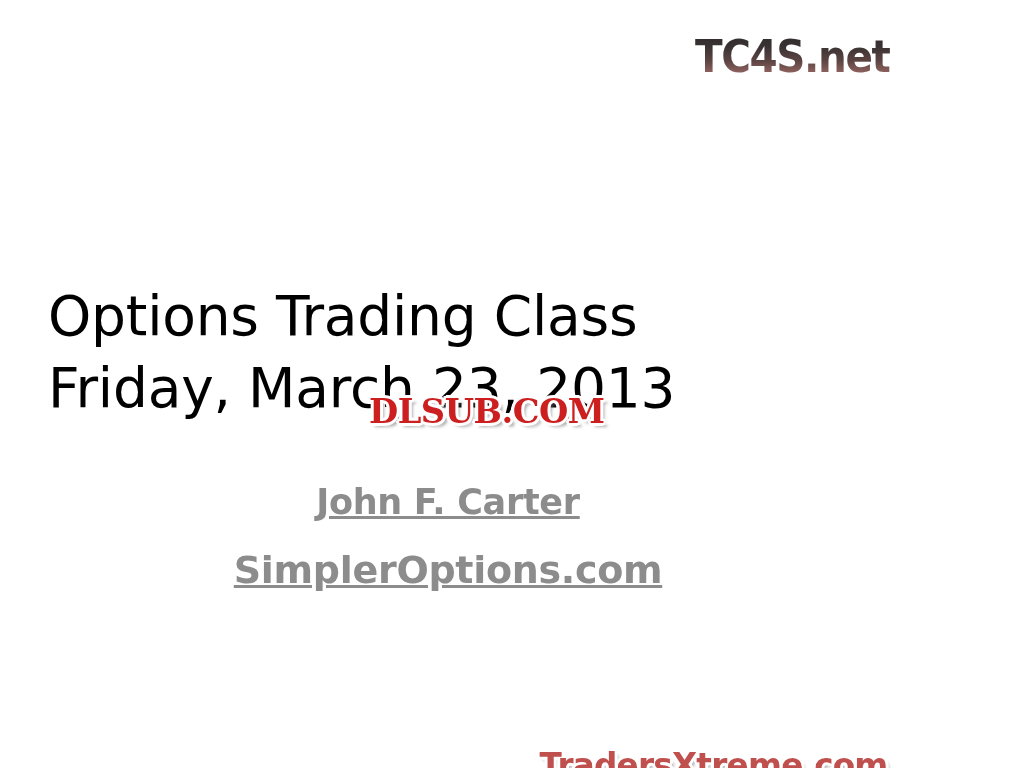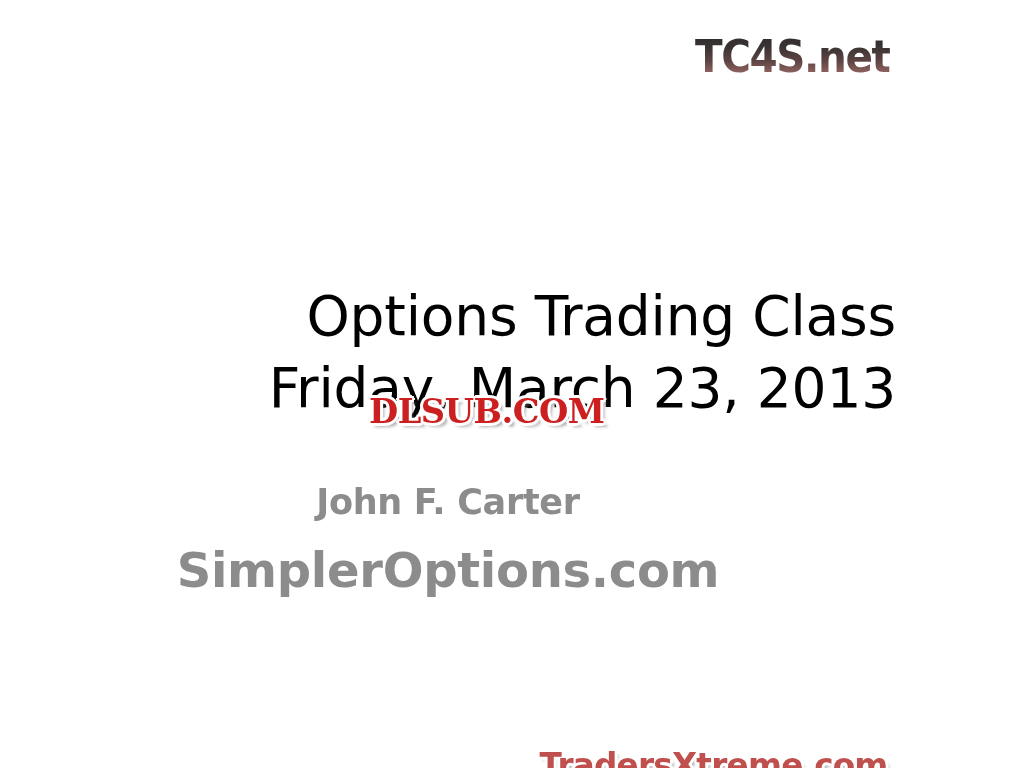--- a/index.html
+++ b/index.html
@@ -44,21 +44,22 @@
     white-space: nowrap;
     user-select: none;
   }
 
   
   .title-block {
     position: absolute;
     left: 0;
     right: 0;
     top: 248px;
-    text-align: right;
+    text-align: left;
+    padding-left: 48px;
   }
   .title-line {
     font-family: "DejaVu Sans", "Liberation Sans", sans-serif;
     font-weight: 400;
     font-size: 55px;
     line-height: 72px;
     color: #000000;
     letter-spacing: -0.2px;
     white-space: nowrap;
   }
@@ -96,28 +97,29 @@
     left: 0;
     right: 0;
     top: 448px;
     text-align: center;
   }
   .subtitle-line {
     font-family: "DejaVu Sans", "Liberation Sans", sans-serif;
     font-weight: bold;
     color: #8c8c8c;
     white-space: nowrap;
+    text-decoration: underline;
   }
   .subtitle-author {
     font-size: 35px;
     line-height: 44px;
     letter-spacing: -0.3px;
   }
   .subtitle-site {
-    font-size: 48px;
+    font-size: 38px;
     line-height: 48px;
     letter-spacing: -0.3px;
     margin-top: 22px;
   }
 
   
   .tx-logo {
     position: absolute;
     right: 8px;
     bottom: 16px;

